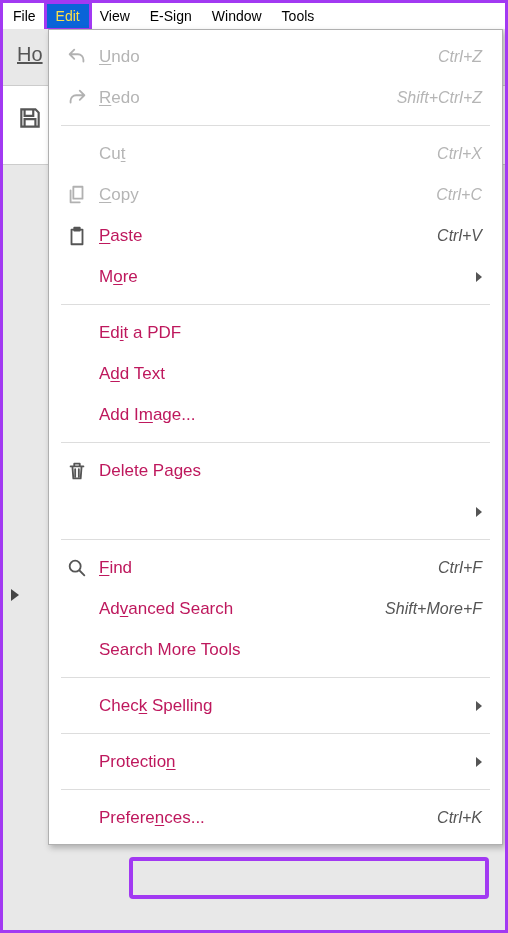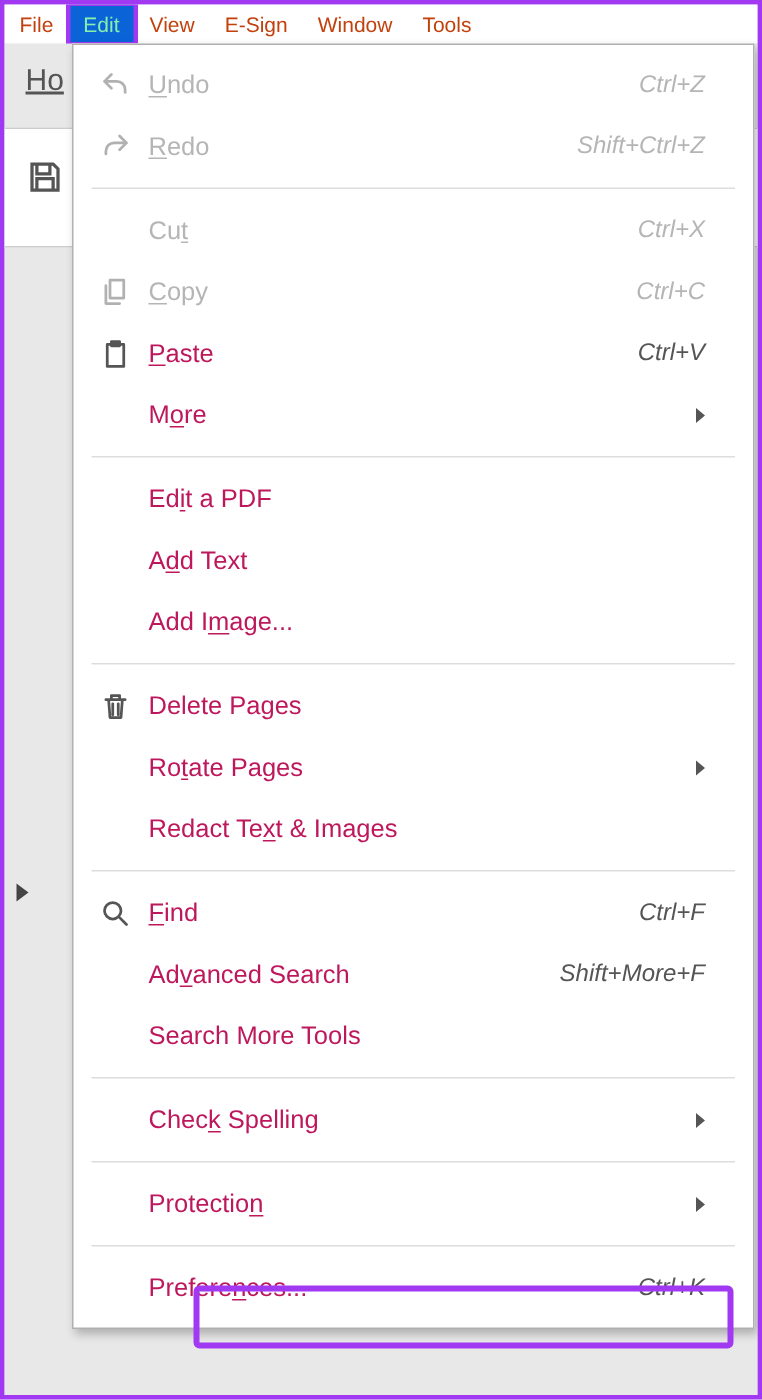--- a/index.html
+++ b/index.html
@@ -16,26 +16,26 @@
   .menubar {
     display: flex;
     background: #fff;
     height: 26px;
     align-items: stretch;
     font-size: 14px;
   }
   .menubar-item {
     padding: 3px 10px;
     line-height: 20px;
-    color: #c2410c;
+    color: #000000;
     cursor: default;
   }
   .menubar-item.selected {
     background: #0a64d8;
-    color: #86efac;
+    color: #fde047;
     outline: 3px solid #a239f2;
     outline-offset: -1px;
   }
   .below {
     position: relative;
     background: #e8e8e8;
     height: calc(100% - 26px);
   }
   .home-txt {
     position: absolute;
@@ -75,21 +75,21 @@
     width: 455px;
     background: #fff;
     border: 1px solid #b0b0b0;
     box-shadow: 2px 3px 6px rgba(0,0,0,.25);
     padding: 6px 0;
   }
   .mrow {
     display: flex;
     align-items: center;
     height: 41px;
-    padding: 0 32px 0 10px;
+    padding: 0 20px 0 10px;
   }
   .mrow .icon-slot {
     width: 36px;
     height: 26px;
     display: flex;
     align-items: center;
     justify-content: center;
     flex-shrink: 0;
   }
   .mrow .lbl {
@@ -227,28 +227,22 @@
       <div class="icon-slot">
         <svg width="22" height="22" viewBox="0 0 24 24">
           <path d="M5 7h14 M9 7V4h6v3 M7 7l1 13h8l1-13 M10 10v8 M14 10v8" fill="none" stroke="#555" stroke-width="2" stroke-linecap="round" stroke-linejoin="round"></path>
         </svg>
       </div>
       <div class="lbl">Delete Pages</div>
       <div class="spacer"></div>
     </div>
     <div class="mrow">
       <div class="icon-slot"></div>
-      <div class="lbl"><span>Ro</span><span class="u">t</span><span>ate Pages</span></div>
-      <div class="spacer"></div>
-      <div class="submenu-arrow"></div>
-    </div>
-    <div class="mrow">
-      <div class="icon-slot"></div>
-      <div class="lbl"><span>Redact Te</span><span class="u">x</span><span>t &amp; Images</span></div>
-      <div class="spacer"></div>
+      <div class="spacer"></div>
+      <div class="submenu-arrow"></div>
     </div>
     <div class="sep"></div>
     <div class="mrow">
       <div class="icon-slot">
         <svg width="22" height="22" viewBox="0 0 24 24">
           <path d="M10 4a6 6 0 100 12 6 6 0 000-12z M15 15l5 5" fill="none" stroke="#555" stroke-width="2" stroke-linecap="round" stroke-linejoin="round"></path>
         </svg>
       </div>
       <div class="lbl"><span></span><span class="u">F</span><span>ind</span></div>
       <div class="spacer"></div>

